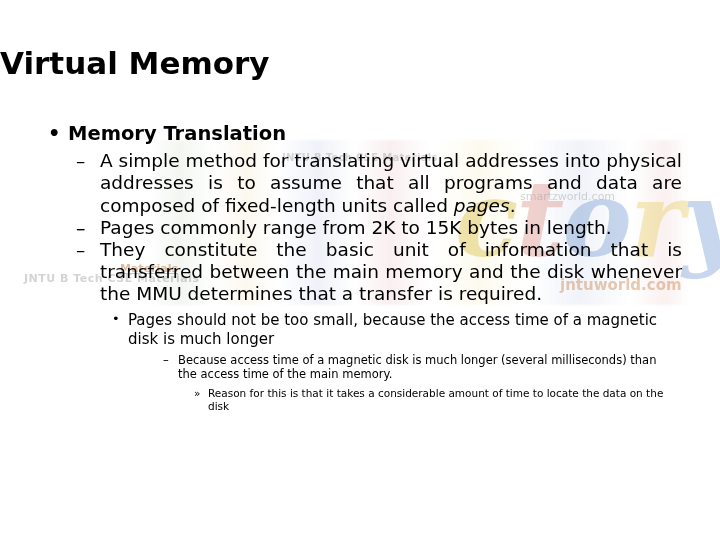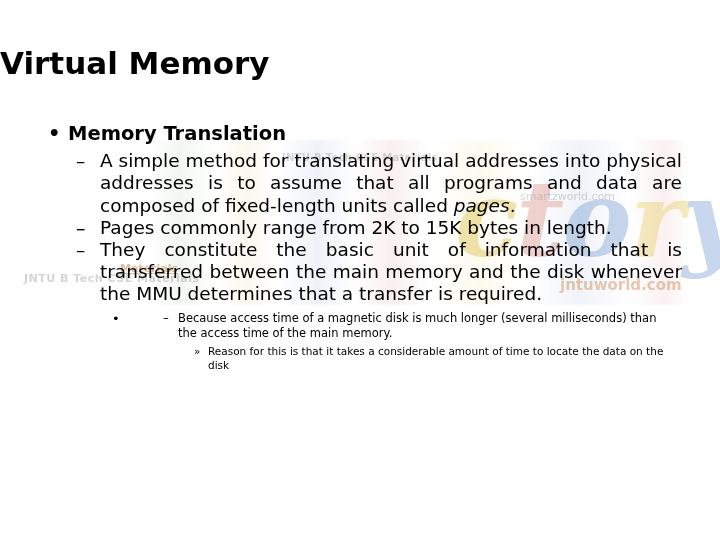--- a/index.html
+++ b/index.html
@@ -260,21 +260,21 @@
 
       <div class="lvl2">
         <span class="mk">–</span><span class="rich"><span>Pages commonly range from 2K to 15K bytes in length.</span></span>
       </div>
 
       <div class="lvl2">
         <span class="mk">–</span><span class="rich"><span>They constitute the basic unit of information that is transferred between the main memory and the disk whenever the MMU determines that a transfer is required.</span></span>
       </div>
 
       <div class="lvl3">
-        <span class="mk">•</span>
+        <span class="mk">•</span><span>Pages should not be too small, because the access time of a magnetic disk is much longer</span>
       </div>
 
       <div class="lvl4">
         <span class="mk">–</span><span>Because access time of a magnetic disk is much longer (several milliseconds) than the access time of the main memory.</span>
       </div>
 
       <div class="lvl5">
         <span class="mk">»</span><span>Reason for this is that it takes a considerable amount of time to locate the data on the disk</span>
       </div>
 

